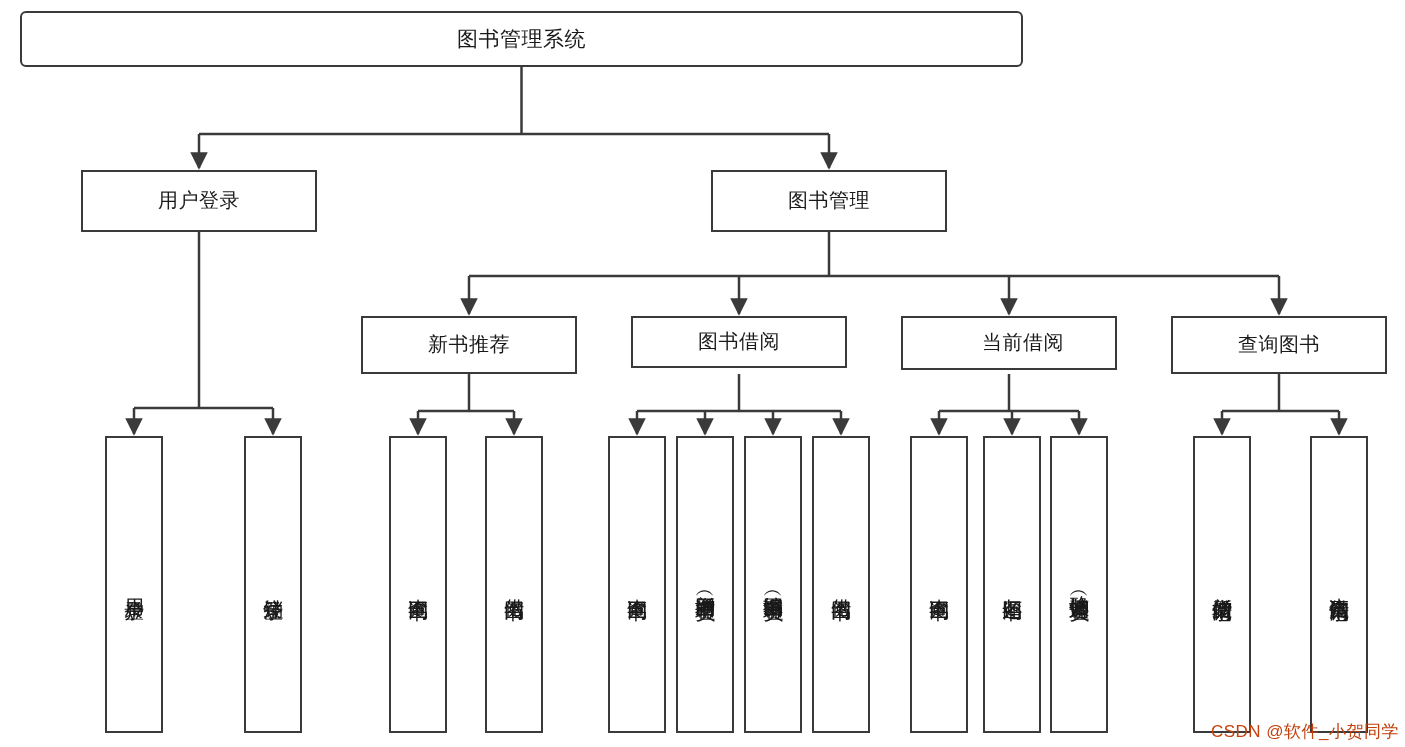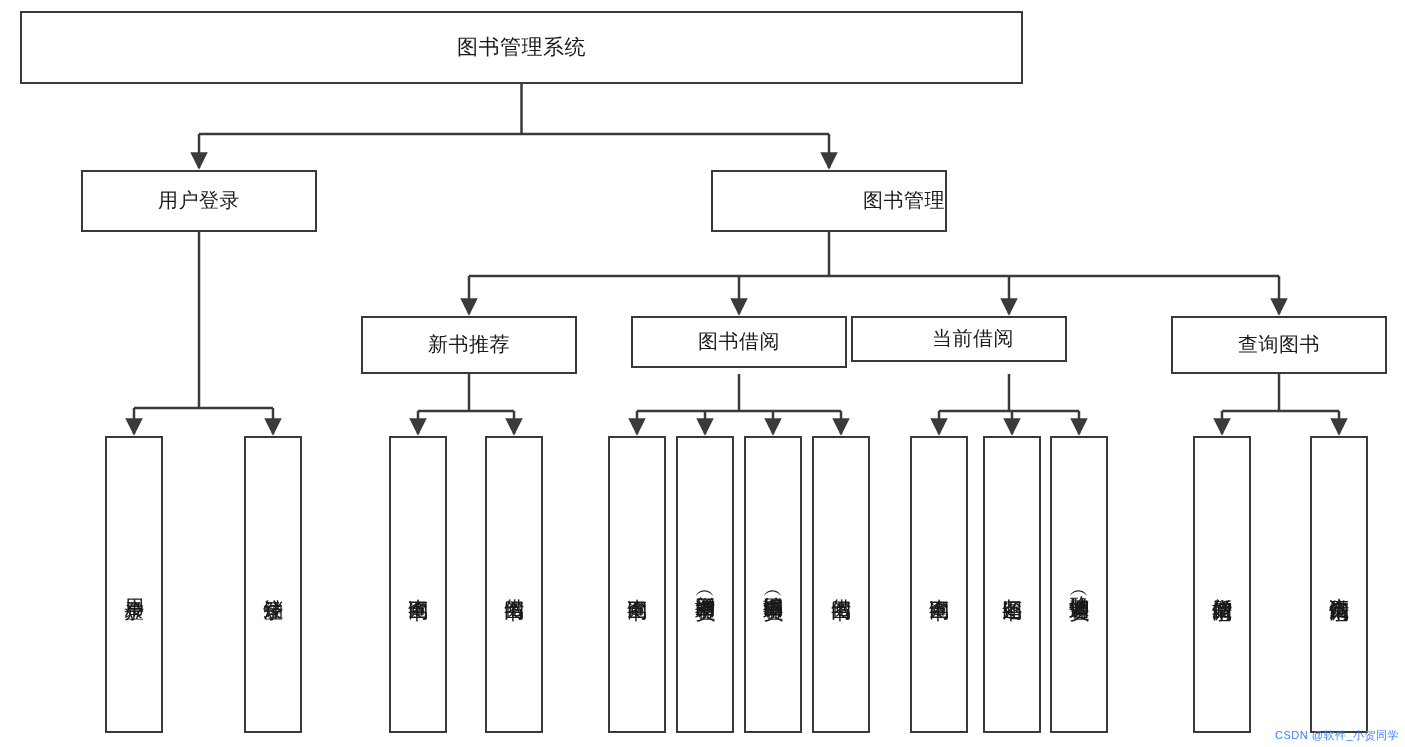--- a/index.html
+++ b/index.html
@@ -56,22 +56,22 @@
     text-orientation: upright;
     font-size: 20px;
     line-height: 1.28;
     letter-spacing: 1px;
     white-space: nowrap;
   }
   .watermark {
     position: absolute;
     right: 6px;
     bottom: 4px;
-    font-size: 11px;
-    color: #3b82f6;
+    font-size: 17px;
+    color: #c2410c;
     letter-spacing: 0.5px;
     z-index: 6;
     white-space: nowrap;
     font-family: "Liberation Sans", "DejaVu Sans", sans-serif;
   }
 </style>
 </head>
 <body>
 
 <div id="canvas">
@@ -113,36 +113,36 @@
         <path d="M 1012 411 L 1012 434" marker-end="url(#arrow)"></path>
         <path d="M 1079 411 L 1079 434" marker-end="url(#arrow)"></path>
         <path d="M 1279 374 L 1279 411"></path>
         <path d="M 1222 411 L 1339 411"></path>
         <path d="M 1222 411 L 1222 434" marker-end="url(#arrow)"></path>
         <path d="M 1339 411 L 1339 434" marker-end="url(#arrow)"></path>
       </g>
   </svg>
 
   <div id="nodes">
-      <div class="node node-root" style="left: 20px; top: 11px; width: 1003px; height: 73px;">
+      <div class="node node-root" style="left: 20px; top: 11px; width: 1003px; height: 56px; border-radius: 6px;">
         <span class="lbl">图书管理系统</span>
       </div>
       <div class="node node-l2" style="left: 81px; top: 170px; width: 236px; height: 62px;">
         <span class="lbl">用户登录</span>
       </div>
-      <div class="node node-l2" style="left: 711px; top: 170px; width: 236px; height: 62px; justify-content: flex-end;">
+      <div class="node node-l2" style="left: 711px; top: 170px; width: 236px; height: 62px;">
         <span class="lbl">图书管理</span>
       </div>
       <div class="node node-l3" style="left: 361px; top: 316px; width: 216px; height: 58px;">
         <span class="lbl">新书推荐</span>
       </div>
       <div class="node node-l3" style="left: 631px; top: 316px; width: 216px; height: 52px;">
         <span class="lbl">图书借阅</span>
       </div>
-      <div class="node node-l3" style="left: 851px; top: 316px; width: 216px; height: 46px; padding-left: 28px;">
+      <div class="node node-l3" style="left: 901px; top: 316px; width: 216px; height: 54px; padding-left: 28px;">
         <span class="lbl">当前借阅</span>
       </div>
       <div class="node node-l3" style="left: 1171px; top: 316px; width: 216px; height: 58px;">
         <span class="lbl">查询图书</span>
       </div>
       <div class="node node-leaf" style="left: 105px; top: 436px; width: 58px; height: 297px;">
         <span class="lbl">用户登录</span>
       </div>
       <div class="node node-leaf" style="left: 244px; top: 436px; width: 58px; height: 297px;">
         <span class="lbl">注销登录</span>

